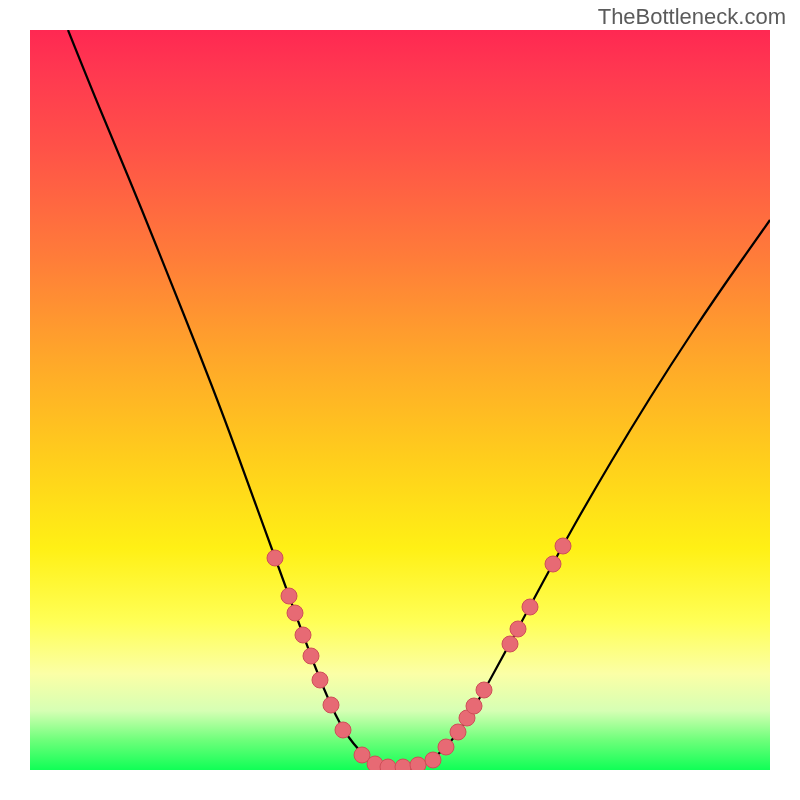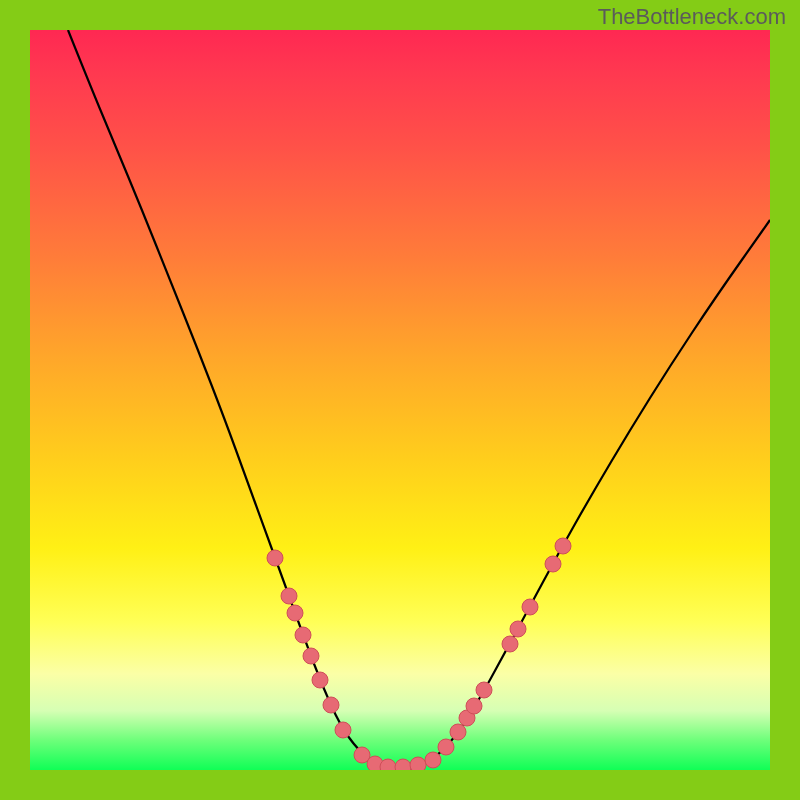--- a/index.html
+++ b/index.html
@@ -7,21 +7,21 @@
     padding: 0;
     width: 800px;
     height: 800px;
     background: #000000;
     overflow: hidden;
   }
   .wrap {
     position: relative;
     width: 800px;
     height: 800px;
-    background: #84cc16;
+    background: #ffffff;
   }
   .watermark {
     position: absolute;
     top: 4px;
     right: 14px;
     font-family: Arial, Helvetica, sans-serif;
     font-size: 22px;
     font-weight: 500;
     color: #5b5b5b;
     letter-spacing: 0px;

